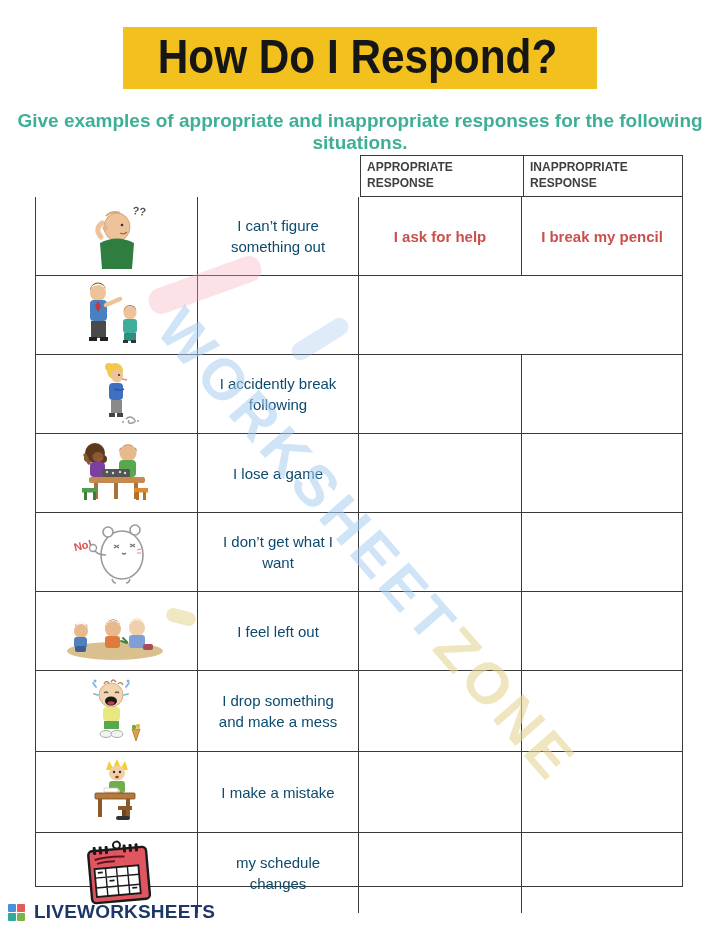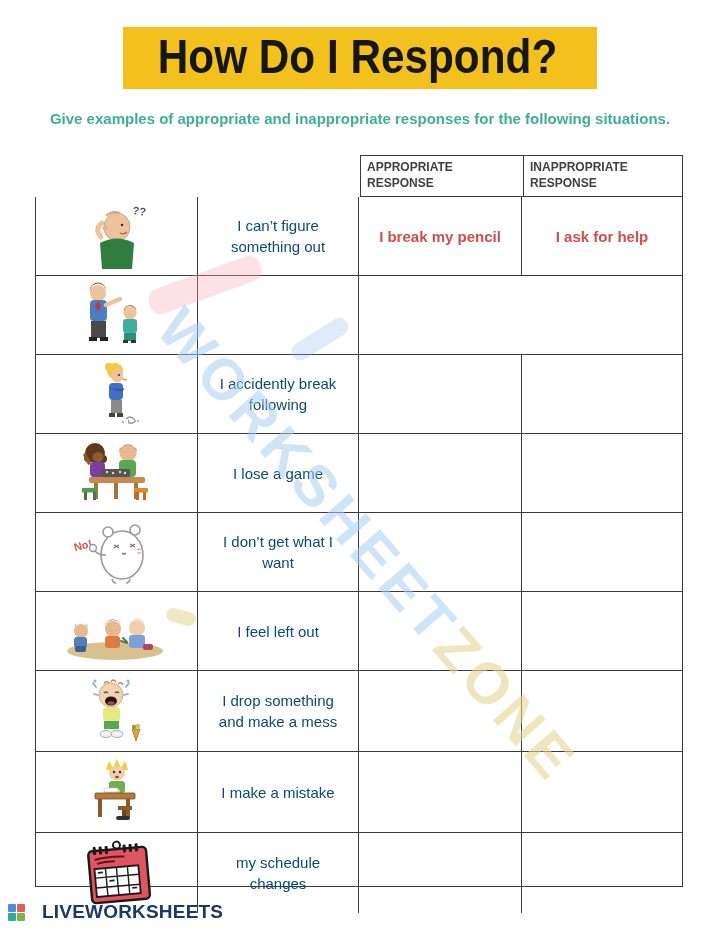--- a/index.html
+++ b/index.html
@@ -10,21 +10,21 @@
   
   .title-wrap{position:absolute;top:27px;left:0;width:720px;text-align:center;}
   .title-box{display:inline-block;background:#F2C11E;padding:4px 28px 6px 22px;}
   .title-box h1{
     margin:0;font-size:45px;line-height:1.15;font-weight:800;color:#161616;
     letter-spacing:0px;transform:scale(.94,1.08);transform-origin:center;
     display:inline-block;white-space:nowrap;
   }
   .subtitle{
     position:absolute;top:110px;left:0;width:720px;text-align:center;
-    font-size:15px;font-weight:600;color:#3EAF97;
+    font-size:19px;font-weight:600;color:#3EAF97;
   }
   
   .tbl{position:absolute;left:35px;top:155px;width:648px;}
   .tbl-head{
     margin-left:325px;width:321px;height:40px;border:1px solid #3a3a3a;
     display:grid;grid-template-columns:163px 1fr;
   }
   .tbl-head .hcell{
     display:flex;align-items:center;justify-content:center;text-align:left;
     font-size:12px;font-weight:700;color:#3f3f3f;line-height:1.3;
@@ -51,21 +51,21 @@
     transform:rotate(49deg);transform-origin:top left;
     font-size:58px;font-weight:700;letter-spacing:5px;white-space:nowrap;
     color:rgba(168,206,238,0.55);
   }
   .watermark .wm2{color:rgba(228,214,150,0.6);}
   .artifact{position:absolute;pointer-events:none;z-index:1;border-radius:12px;}
   .artifact.pink{left:146px;top:272px;width:118px;height:26px;background:rgba(246,168,186,0.35);transform:rotate(-20deg);}
   .artifact.blue{left:288px;top:330px;width:64px;height:18px;background:rgba(150,190,235,0.30);transform:rotate(-32deg);}
   .artifact.yellow{left:166px;top:610px;width:30px;height:14px;background:rgba(222,205,120,0.45);transform:rotate(14deg);border-radius:8px;}
   
-  .footer{position:absolute;left:8px;top:901px;display:flex;align-items:center;gap:17px;z-index:8;}
+  .footer{position:absolute;left:8px;top:901px;display:flex;align-items:center;gap:9px;z-index:8;}
   .lw-logo{display:grid;grid-template-columns:8px 8px;grid-template-rows:8px 8px;gap:1px;}
   .lw-logo span{display:block;border-radius:1px;}
   .lw-text{font-size:19px;font-weight:800;color:#1D3868;letter-spacing:0.2px;}
 </style>
 </head>
 <body>
 
 <div id="page">
 
   <div class="artifact pink"></div>
@@ -94,22 +94,22 @@
             <path d="M40,22 q-8,6 -1,14" stroke="#eec39a" stroke-width="5" fill="none" stroke-linecap="round"></path>
             <ellipse cx="55" cy="26" rx="13" ry="14" fill="#eec39a" stroke="#c89b72" stroke-width="0.8"></ellipse>
             <circle cx="60" cy="24" r="1.3" fill="#333"></circle>
             <path d="M58,32 q4,2 7,-1" stroke="#9a6a44" stroke-width="1.2" fill="none"></path>
             <circle cx="43" cy="27" r="2.5" fill="#e2b288"></circle>
             <path d="M38,42 q17,-9 34,0 l-2,26 h-30 z" fill="#2F7D3F"></path>
             <path d="M44,15 q6,-6 14,-3" stroke="#d8a87e" stroke-width="2" fill="none"></path>
           </svg>
         </div>
         <div class="tcell situation">I can’t figure something out</div>
+        <div class="tcell answer">I ask for help</div>
         <div class="tcell answer">I break my pencil</div>
-        <div class="tcell answer">I ask for help</div>
       </div>
 
       <div class="trow">
         <div class="tcell imgcell">
           <svg width="120" height="70" viewBox="0 0 110 70">
             <circle cx="36" cy="13" r="8" fill="#eec39a"></circle>
             <path d="M28,11 a8,8 0 0 1 16,-1 l-2,-4 q-6,-5 -12,0 z" fill="#8A5A2B"></path>
             <rect x="28" y="20" width="17" height="21" rx="4" fill="#4A7FC1"></rect>
             <polygon points="36,21 39,26 36,32 33,26" fill="#C03A3A"></polygon>
             <path d="M44,25 L58,19" stroke="#eec39a" stroke-width="4.5" stroke-linecap="round"></path>

